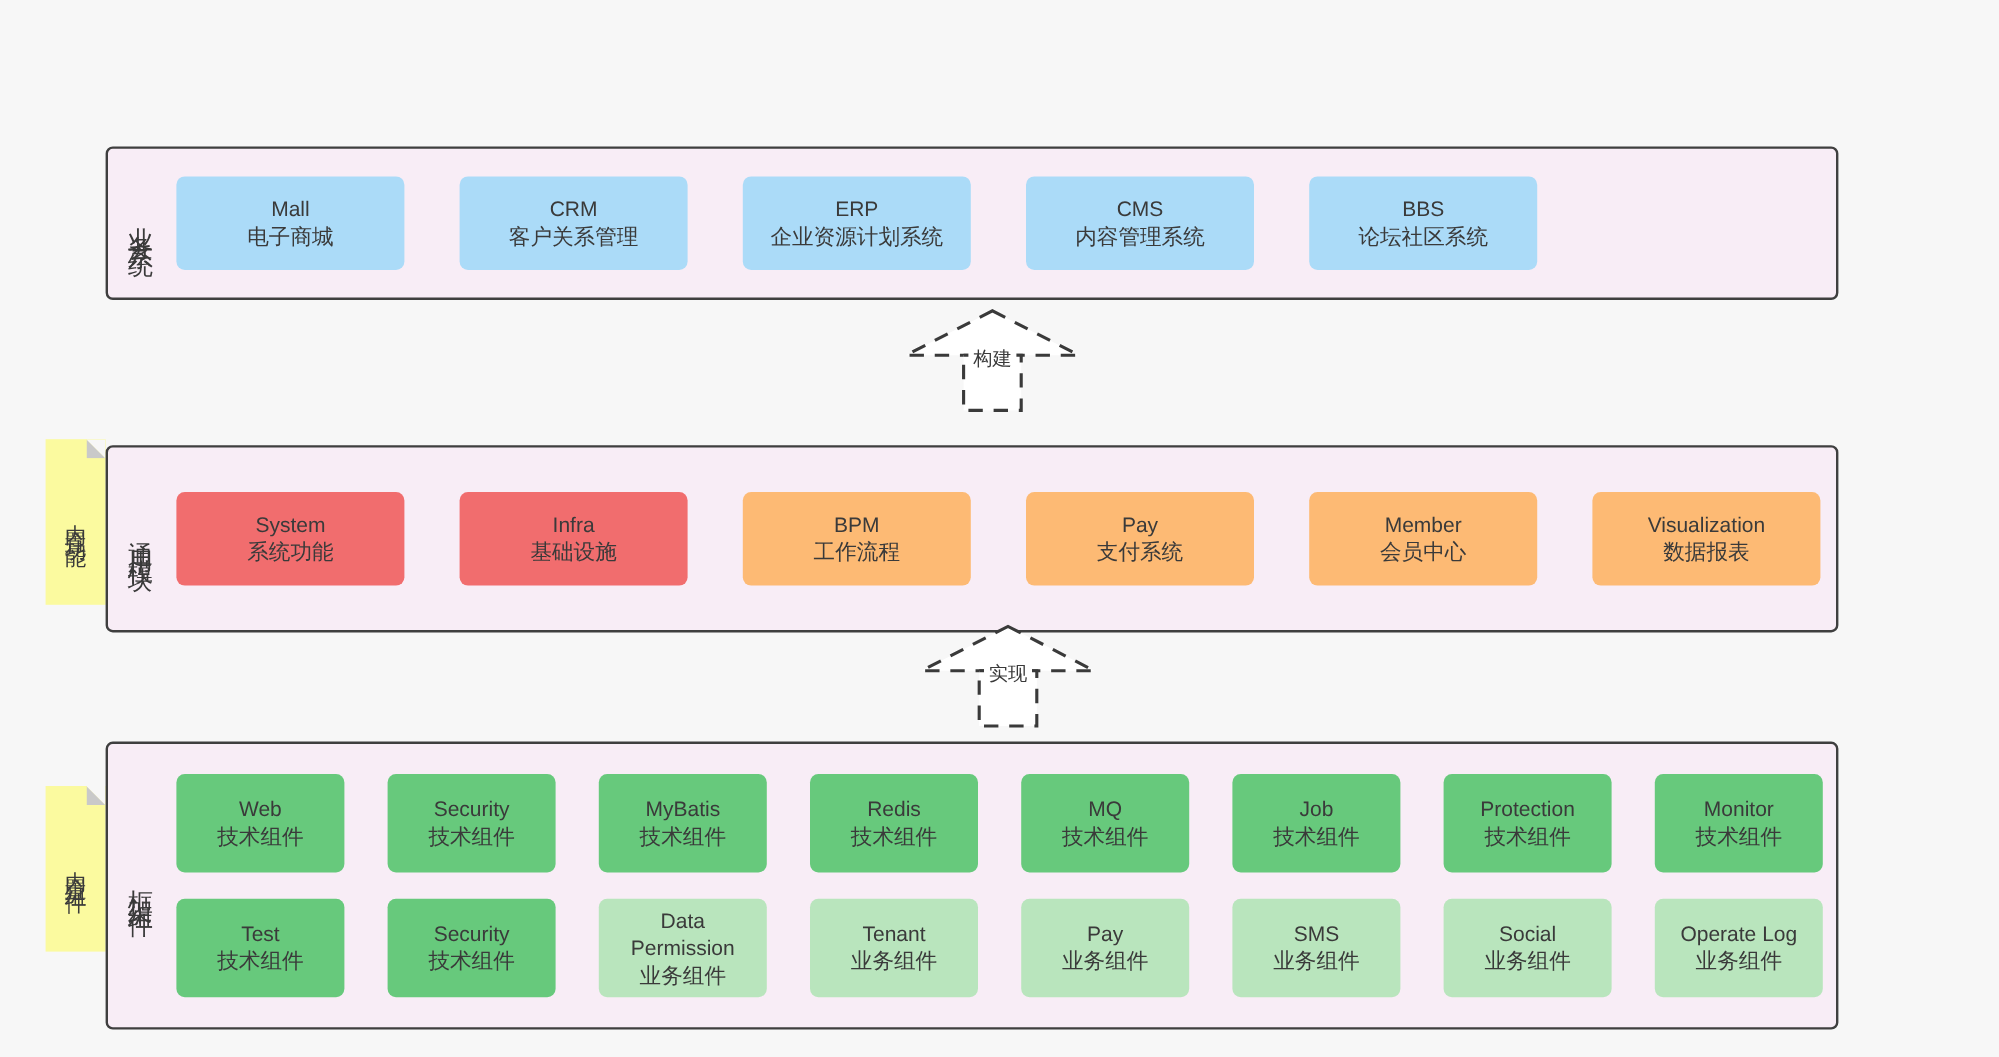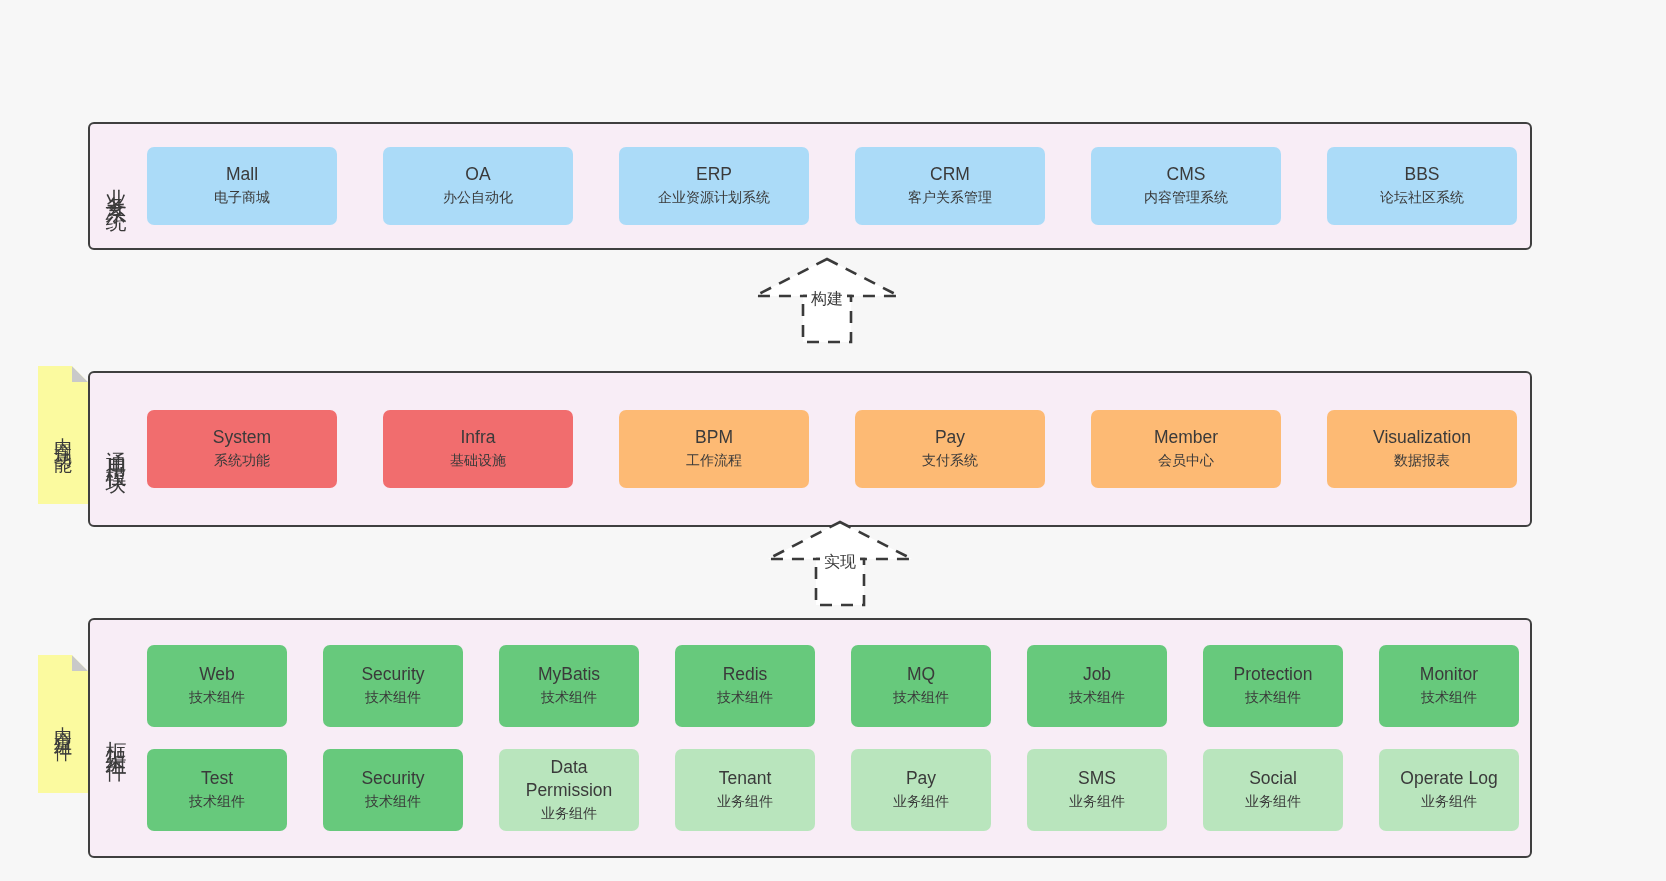--- a/index.html
+++ b/index.html
@@ -55,21 +55,21 @@
     box-sizing:border-box;
     display:flex;
     flex-direction:column;
     align-items:center;
     justify-content:center;
     text-align:center;
     border-radius:7px;
   }
   .box-row .box { width:190px; height:78px; }
   .name { font-size:17.5px; line-height:23px; }
-  .desc { font-size:14px; line-height:23px; }
+  .desc { font-size:18px; line-height:23px; }
 
   .grid {
     position:absolute;
     left:57px; top:0;
     height:100%;
     display:flex;
     flex-direction:column;
     justify-content:center;
     gap:22px;
   }
@@ -127,30 +127,26 @@
 <div class="canvas">
 
   <section class="layer" id="layer-business">
     <div class="side-label">业务系统</div>
     <div class="box-row">
       <div class="box blue">
         <div class="name">Mall</div>
         <div class="desc">电子商城</div>
       </div>
       <div class="box blue">
-        <div class="name">OA</div>
-        <div class="desc">办公自动化</div>
+        <div class="name">CRM</div>
+        <div class="desc">客户关系管理</div>
       </div>
       <div class="box blue">
         <div class="name">ERP</div>
         <div class="desc">企业资源计划系统</div>
-      </div>
-      <div class="box blue">
-        <div class="name">CRM</div>
-        <div class="desc">客户关系管理</div>
       </div>
       <div class="box blue">
         <div class="name">CMS</div>
         <div class="desc">内容管理系统</div>
       </div>
       <div class="box blue">
         <div class="name">BBS</div>
         <div class="desc">论坛社区系统</div>
       </div>
     </div>

